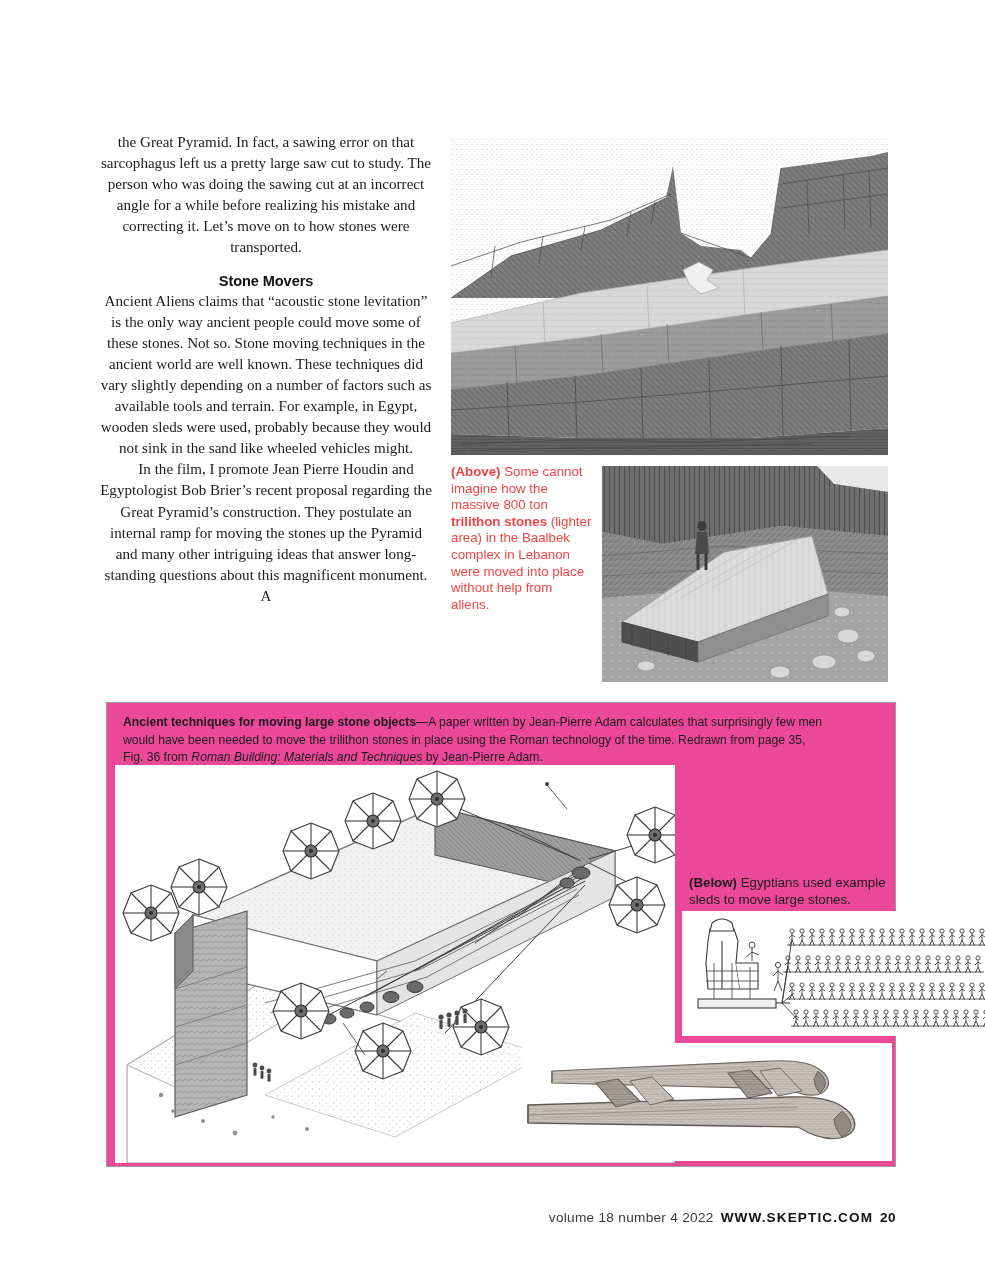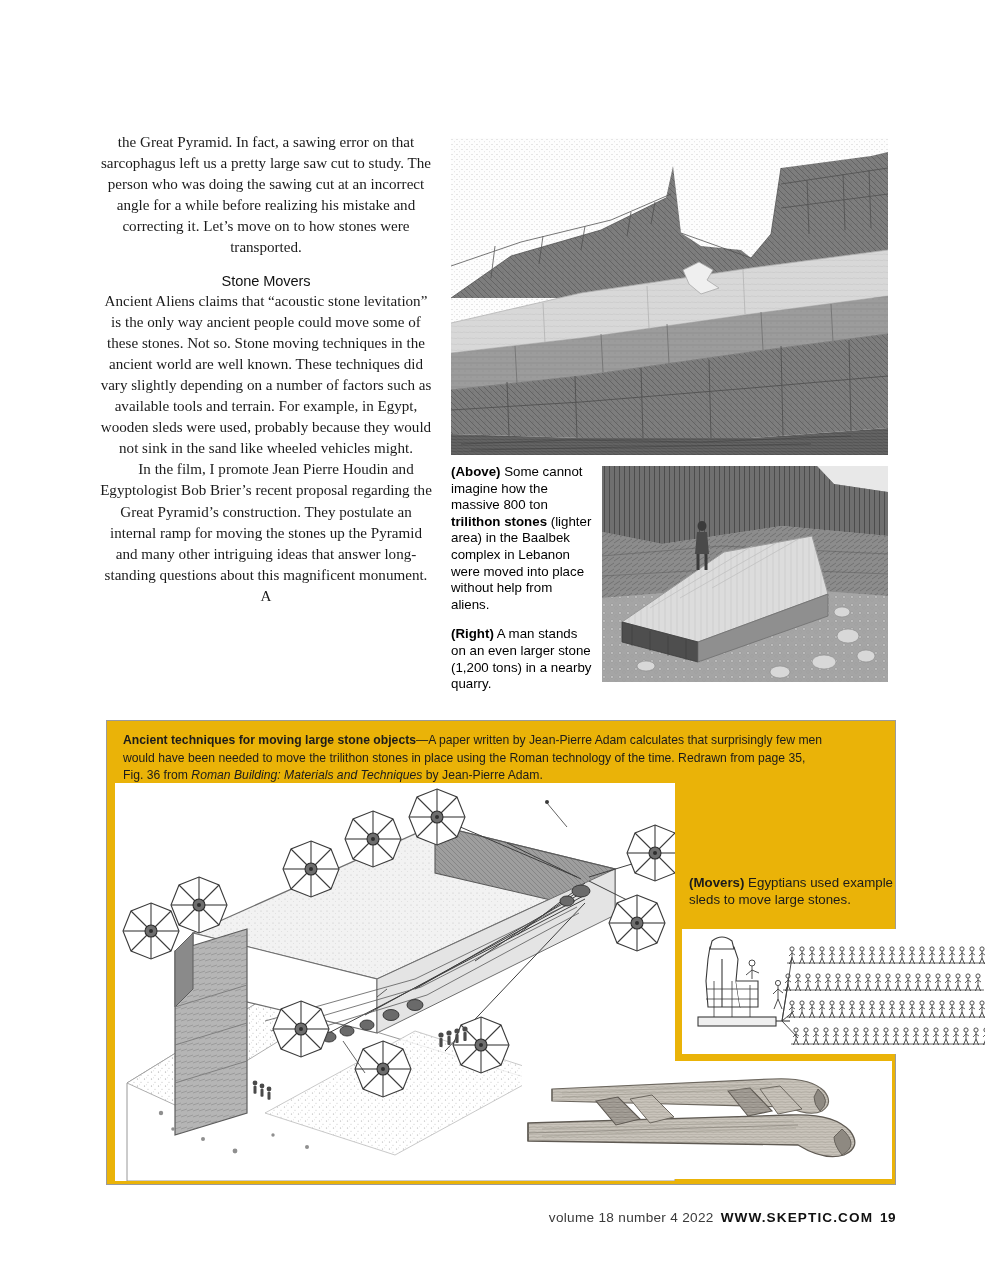--- a/index.html
+++ b/index.html
@@ -25,21 +25,21 @@
     font-family: "Liberation Serif", serif;
     font-size: 15.1px;
     line-height: 21.1px;
     color: #1b1b1b;
     text-align: center;
   }
   .para { margin: 0; }
   .para.indent { text-indent: 20px; }
   .section-heading {
     font-family: "Liberation Sans", sans-serif;
-    font-weight: normal;
+    font-weight: bold;
     font-size: 14.6px;
     line-height: 18px;
     margin: 13px 0 1px 0;
     color: #111;
     letter-spacing: -0.1px;
   }
   .it { }
 
   
   .photo {
@@ -54,35 +54,35 @@
 
   
   .caption-col {
     position: absolute;
     left: 451px;
     top: 464px;
     width: 143px;
     font-family: "Liberation Sans", sans-serif;
     font-size: 13.3px;
     line-height: 16.6px;
-    color: #000000;
+    color: #ef4444;
   }
   .caption-col p { margin: 0; }
   .caption-col p + p { margin-top: 13px; }
   .caption-col b { font-weight: bold; }
 
   
   #figure-box {
     position: absolute;
     left: 106px;
-    top: 720px;
+    top: 702px;
     width: 790px;
     height: 465px;
     border: 1px solid #9b9b9b;
-    background: #eab308;
+    background: #ec4899;
     box-sizing: border-box;
   }
   .figure-caption {
     position: absolute;
     left: 16px;
     top: 10px;
     width: 756px;
     font-family: "Liberation Sans", sans-serif;
     font-size: 13.1px;
     line-height: 17.6px;
@@ -241,21 +241,20 @@
     <g stroke="#3d3d3d" stroke-width="0.7" fill="none" opacity="0.8">
       <path d="M10 306 L120 302 L250 304 L400 298"></path>
       <path d="M20 312 L180 309 L360 306"></path>
     </g>
   </svg>
 </div>
 
 <div class="caption-col">
   <p><b>(Above)</b><span> Some cannot imagine how the massive 800 ton </span><b>trilithon stones</b><span> (lighter area) in the Baalbek complex in Lebanon were moved into place without help from aliens.</span></p>
 
-  <p><b>(Right)</b><span> A man stands on an even larger stone (1,200 tons) in a nearby quarry.</span></p>
 </div>
 
 <div class="photo" id="photo-quarry-stone">
   <svg viewBox="0 0 286 216" preserveAspectRatio="none">
     <defs>
       <pattern id="cliffHatch" width="5" height="5" patternUnits="userSpaceOnUse">
         <rect width="5" height="5" fill="#6f6f6f"></rect>
         <path d="M2.5 0 L2.5 5" stroke="#4c4c4c" stroke-width="1"></path>
       </pattern>
       <pattern id="slopeHatch" width="6" height="6" patternUnits="userSpaceOnUse">
@@ -652,15 +651,15 @@
       <g stroke="#9b968c" stroke-width="0.55" fill="none">
         <path d="M40 32 L250 23"></path>
         <path d="M40 36 L252 27"></path>
         <path d="M20 68 L272 60"></path>
         <path d="M20 75 L274 67"></path>
       </g>
     </svg>
   </div>
 </div>
 
-<div class="below-caption"><b>(Movers)</b><span> Egyptians used example sleds to move large stones.</span></div>
-
-<div class="footer"><span>volume 18  number 4  2022</span><span class="site">WWW.SKEPTIC.COM</span><span class="pageno">19</span></div>
+<div class="below-caption"><b>(Below)</b><span> Egyptians used example sleds to move large stones.</span></div>
+
+<div class="footer"><span>volume 18  number 4  2022</span><span class="site">WWW.SKEPTIC.COM</span><span class="pageno">20</span></div>
 
 </body></html>

